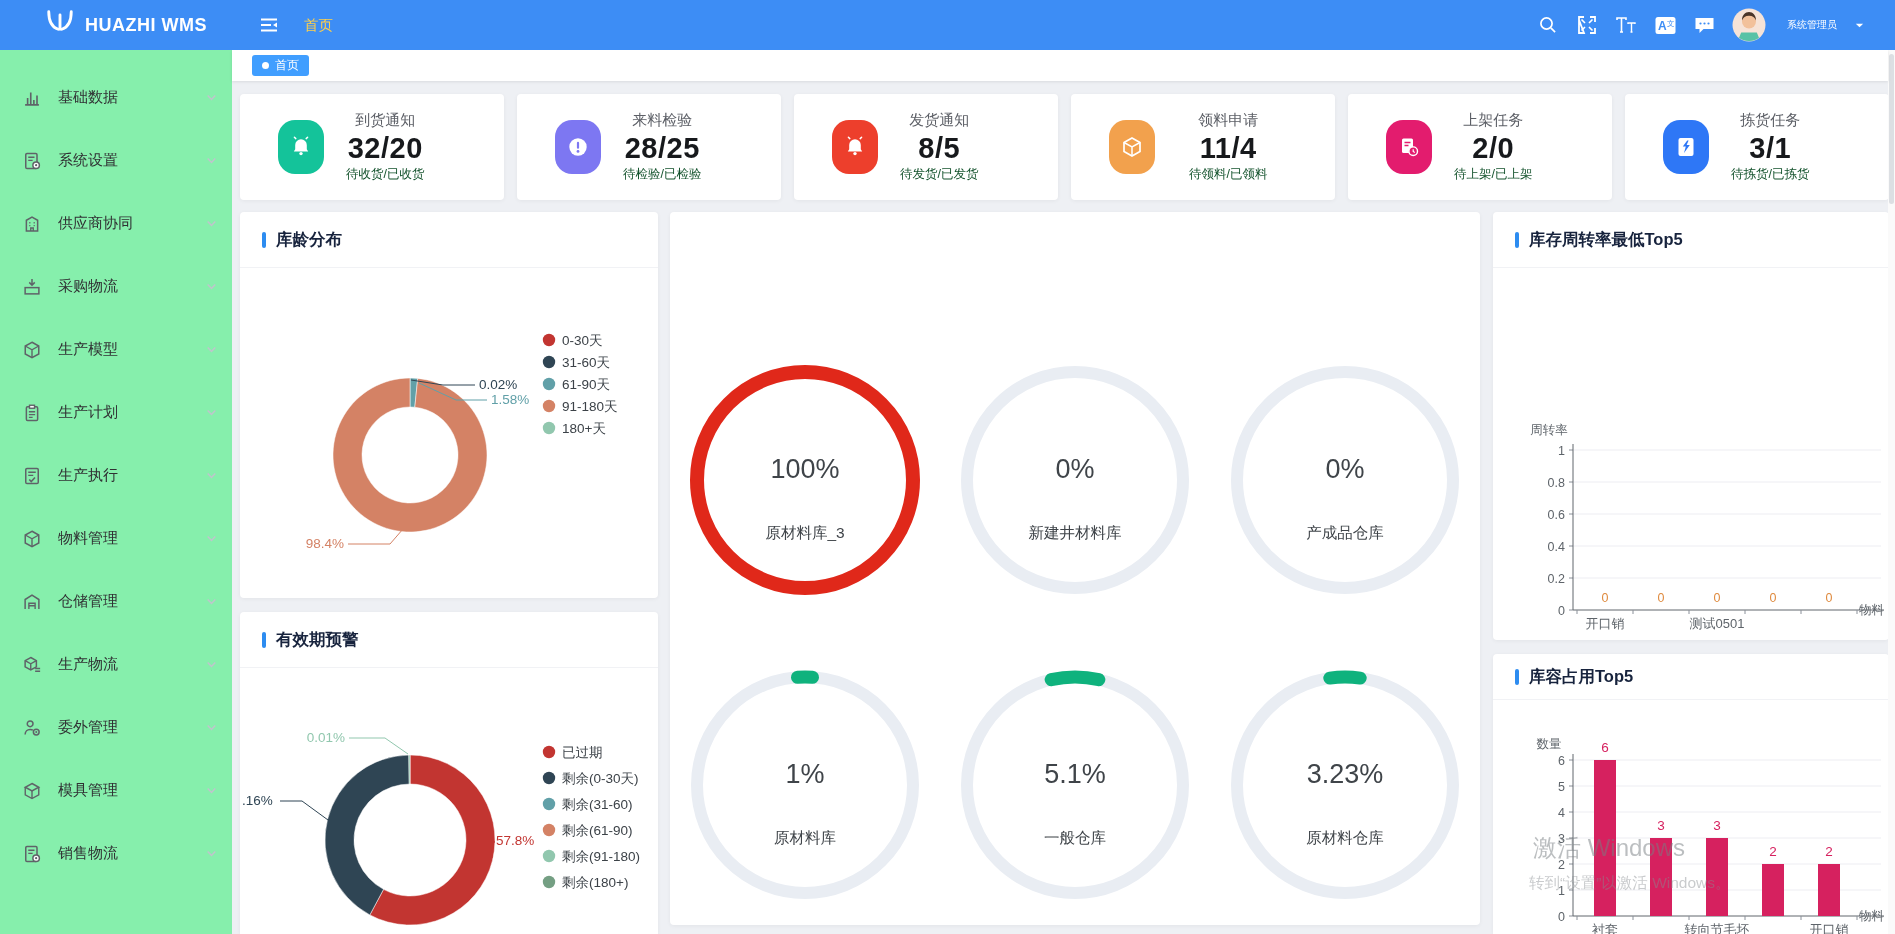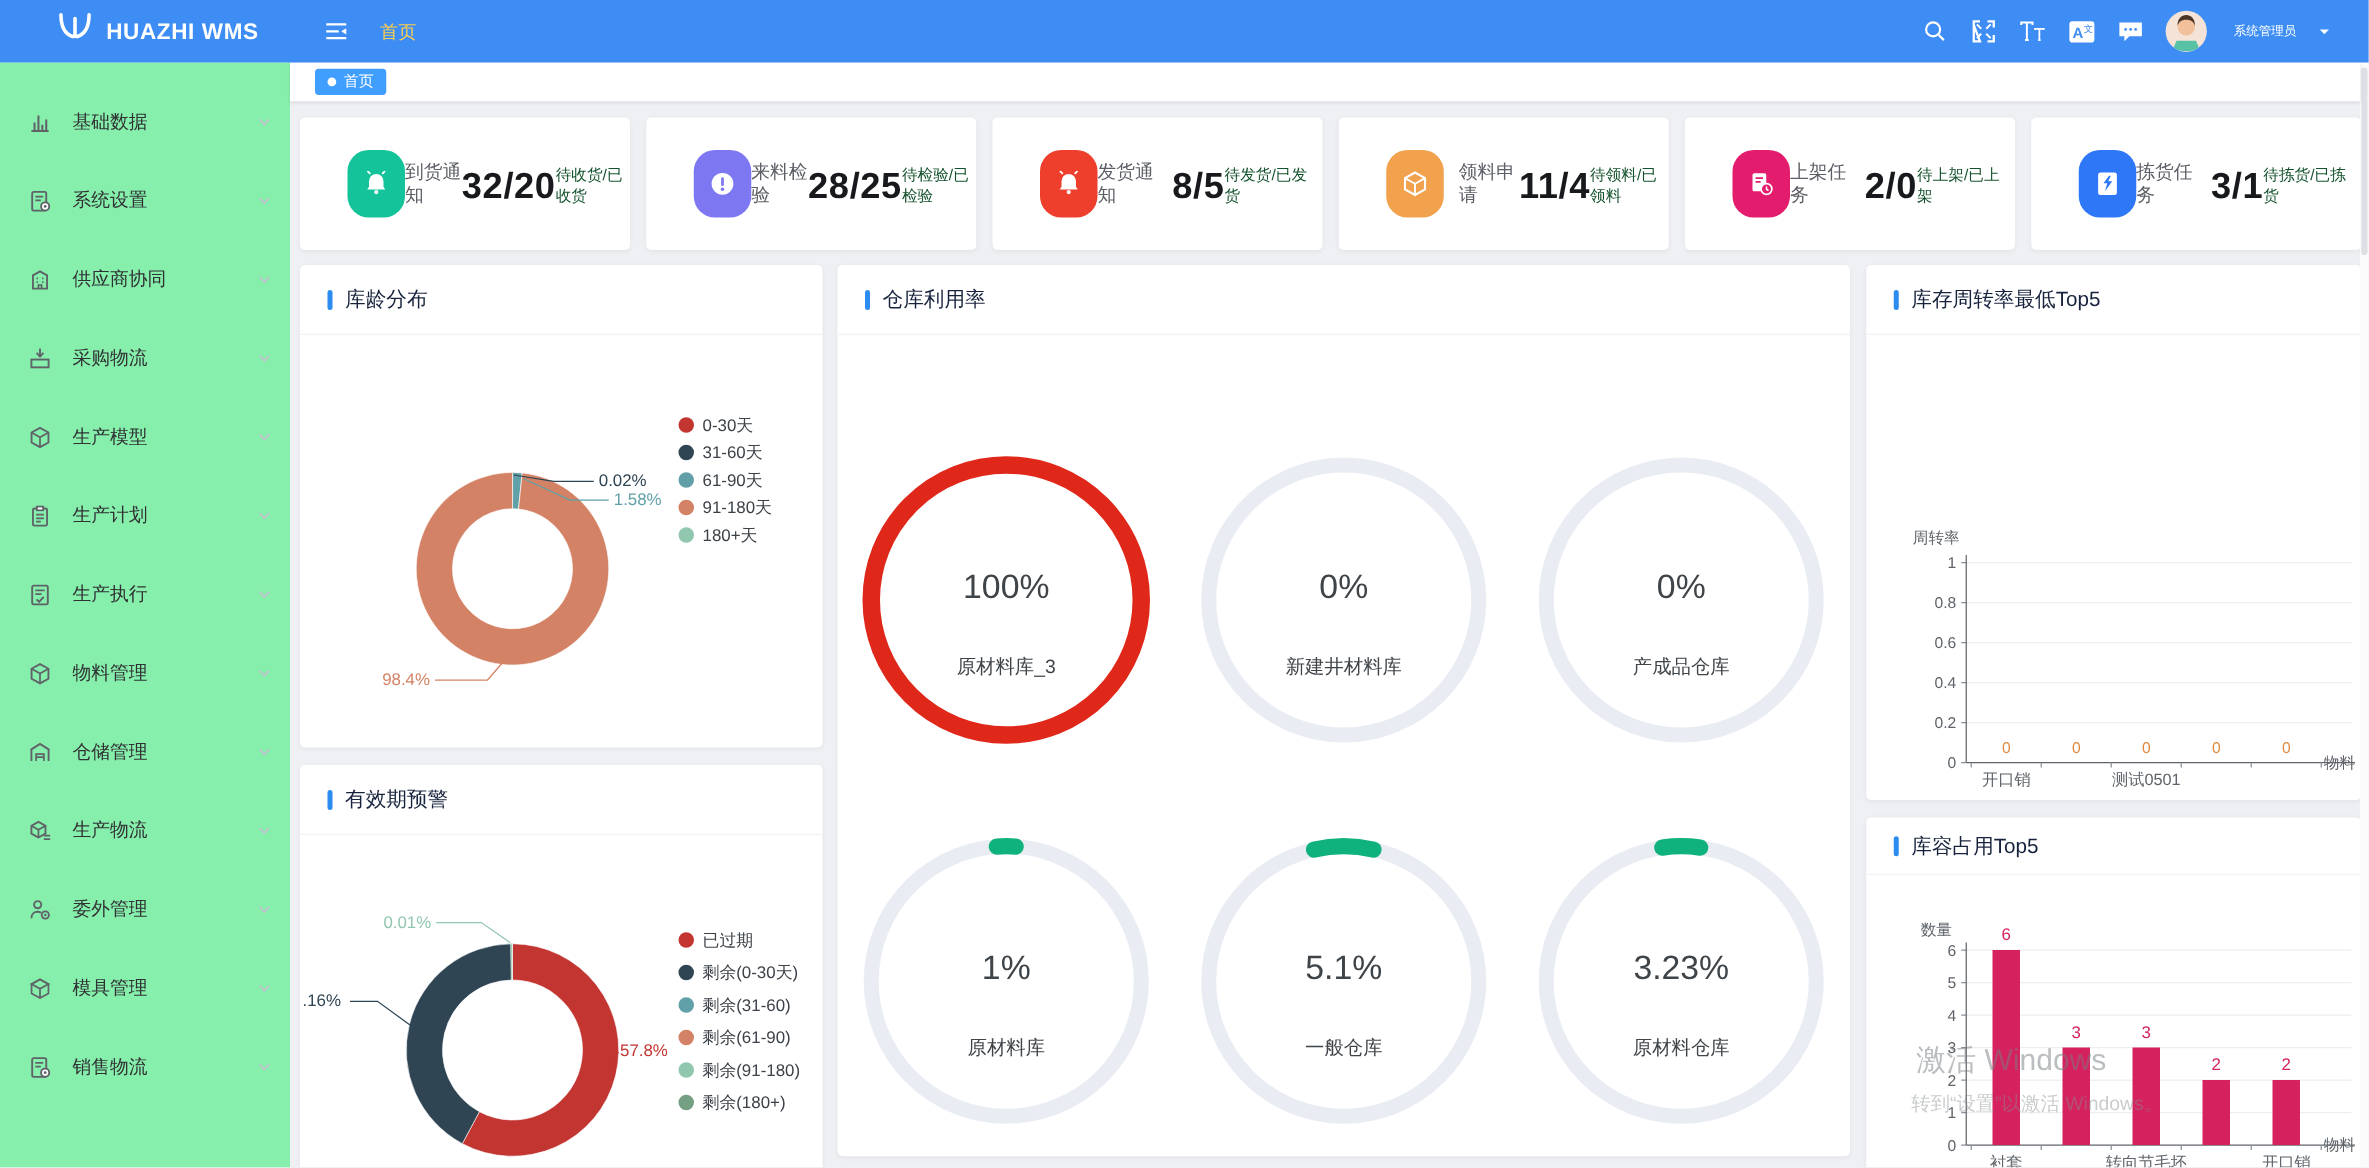--- a/index.html
+++ b/index.html
@@ -23,28 +23,28 @@
   
   .sidebar{position:absolute;top:50px;left:0;width:232px;height:884px;background:#86efac;padding-top:16px;box-sizing:border-box;z-index:4}
   .menu-item{height:63px;display:flex;align-items:center;padding:0 14px 0 20px;cursor:pointer}
   .menu-item .mi{width:24px;height:24px;margin-right:14px;display:flex;align-items:center;justify-content:center;color:#5f6368}
   .menu-item .ml{flex:1;font-size:15px;color:#303133}
   .menu-item .chev{display:flex;align-items:center}
   
   .card{position:absolute;background:#fff;border-radius:4px;box-shadow:0 1px 4px rgba(0,0,0,.05)}
   .card-head{height:56px;display:flex;align-items:center;padding:0 22px;border-bottom:1px solid #f1f2f5;box-sizing:border-box}
   .accent{width:4px;height:16px;background:#2d8cf0;border-radius:2px;margin-right:10px}
-  .card-title{font-size:16.5px;font-weight:normal;color:#17233d}
+  .card-title{font-size:16.5px;font-weight:bold;color:#17233d}
   .chart-svg{position:absolute;left:0;display:block}
   
   .stat{position:absolute;top:94px;height:106px;width:264px;background:#fff;border-radius:4px;
         box-shadow:0 1px 4px rgba(0,0,0,.05);display:flex;align-items:center}
   .stat-icon{width:46px;height:54px;border-radius:17px;margin-left:38px;flex:none;
              display:flex;align-items:center;justify-content:center}
-  .stat-col{display:flex;flex-direction:row;align-items:flex-end}
+  .stat-col{margin-left:22px;display:flex;flex-direction:column;align-items:center}
   .stat-title{font-size:15px;color:#5c5f66}
   .stat-value{font-size:29px;font-weight:800;color:#17191c;margin:3px 0 2px;letter-spacing:.5px;line-height:1.05}
   .stat-sub{font-size:12.5px;color:#14532d}
   
   .scrollbar{position:absolute;top:50px;right:0;width:7px;height:884px;background:#fafafa}
   .scroll-thumb{position:absolute;top:4px;left:1px;width:5px;height:150px;border-radius:3px;background:#dcdfe3}
 </style>
 </head>
 <body>
 
@@ -454,24 +454,20 @@
       <circle cx="309" cy="162" r="6.2" fill="#d48265"></circle>
       <text x="322" y="166.5" font-size="13.5" fill="#3c4248" text-anchor="start" font-family="Liberation Sans,DejaVu Sans,sans-serif">剩余(61-90)</text>
       <circle cx="309" cy="188" r="6.2" fill="#91c7ae"></circle>
       <text x="322" y="192.5" font-size="13.5" fill="#3c4248" text-anchor="start" font-family="Liberation Sans,DejaVu Sans,sans-serif">剩余(91-180)</text>
       <circle cx="309" cy="214" r="6.2" fill="#749f83"></circle>
       <text x="322" y="218.5" font-size="13.5" fill="#3c4248" text-anchor="start" font-family="Liberation Sans,DejaVu Sans,sans-serif">剩余(180+)</text>
     </svg>
 </div>
 
 <div class="card" style="left:670px;top:212px;width:810px;height:713px">
-  <div class="card-head">
-    <span class="accent"></span>
-    <span class="card-title">仓库利用率</span>
-  </div>
   <svg id="svg-rings" class="chart-svg" style="top:56px" width="810" height="657">
       <circle cx="135" cy="212" r="108" fill="none" stroke="#e0281a" stroke-width="14"></circle>
       <text x="135" y="210" font-size="27" fill="#3f4449" text-anchor="middle" font-family="Liberation Sans,DejaVu Sans,sans-serif">100%</text>
       <text x="135" y="270" font-size="15.5" fill="#3f4449" text-anchor="middle" font-family="Liberation Sans,DejaVu Sans,sans-serif">原材料库_3</text>
       <circle cx="405" cy="212" r="108" fill="none" stroke="#e9edf3" stroke-width="12"></circle>
       <text x="405" y="210" font-size="27" fill="#3f4449" text-anchor="middle" font-family="Liberation Sans,DejaVu Sans,sans-serif">0%</text>
       <text x="405" y="270" font-size="15.5" fill="#3f4449" text-anchor="middle" font-family="Liberation Sans,DejaVu Sans,sans-serif">新建井材料库</text>
       <circle cx="675" cy="212" r="108" fill="none" stroke="#e9edf3" stroke-width="12"></circle>
       <text x="675" y="210" font-size="27" fill="#3f4449" text-anchor="middle" font-family="Liberation Sans,DejaVu Sans,sans-serif">0%</text>
       <text x="675" y="270" font-size="15.5" fill="#3f4449" text-anchor="middle" font-family="Liberation Sans,DejaVu Sans,sans-serif">产成品仓库</text>

